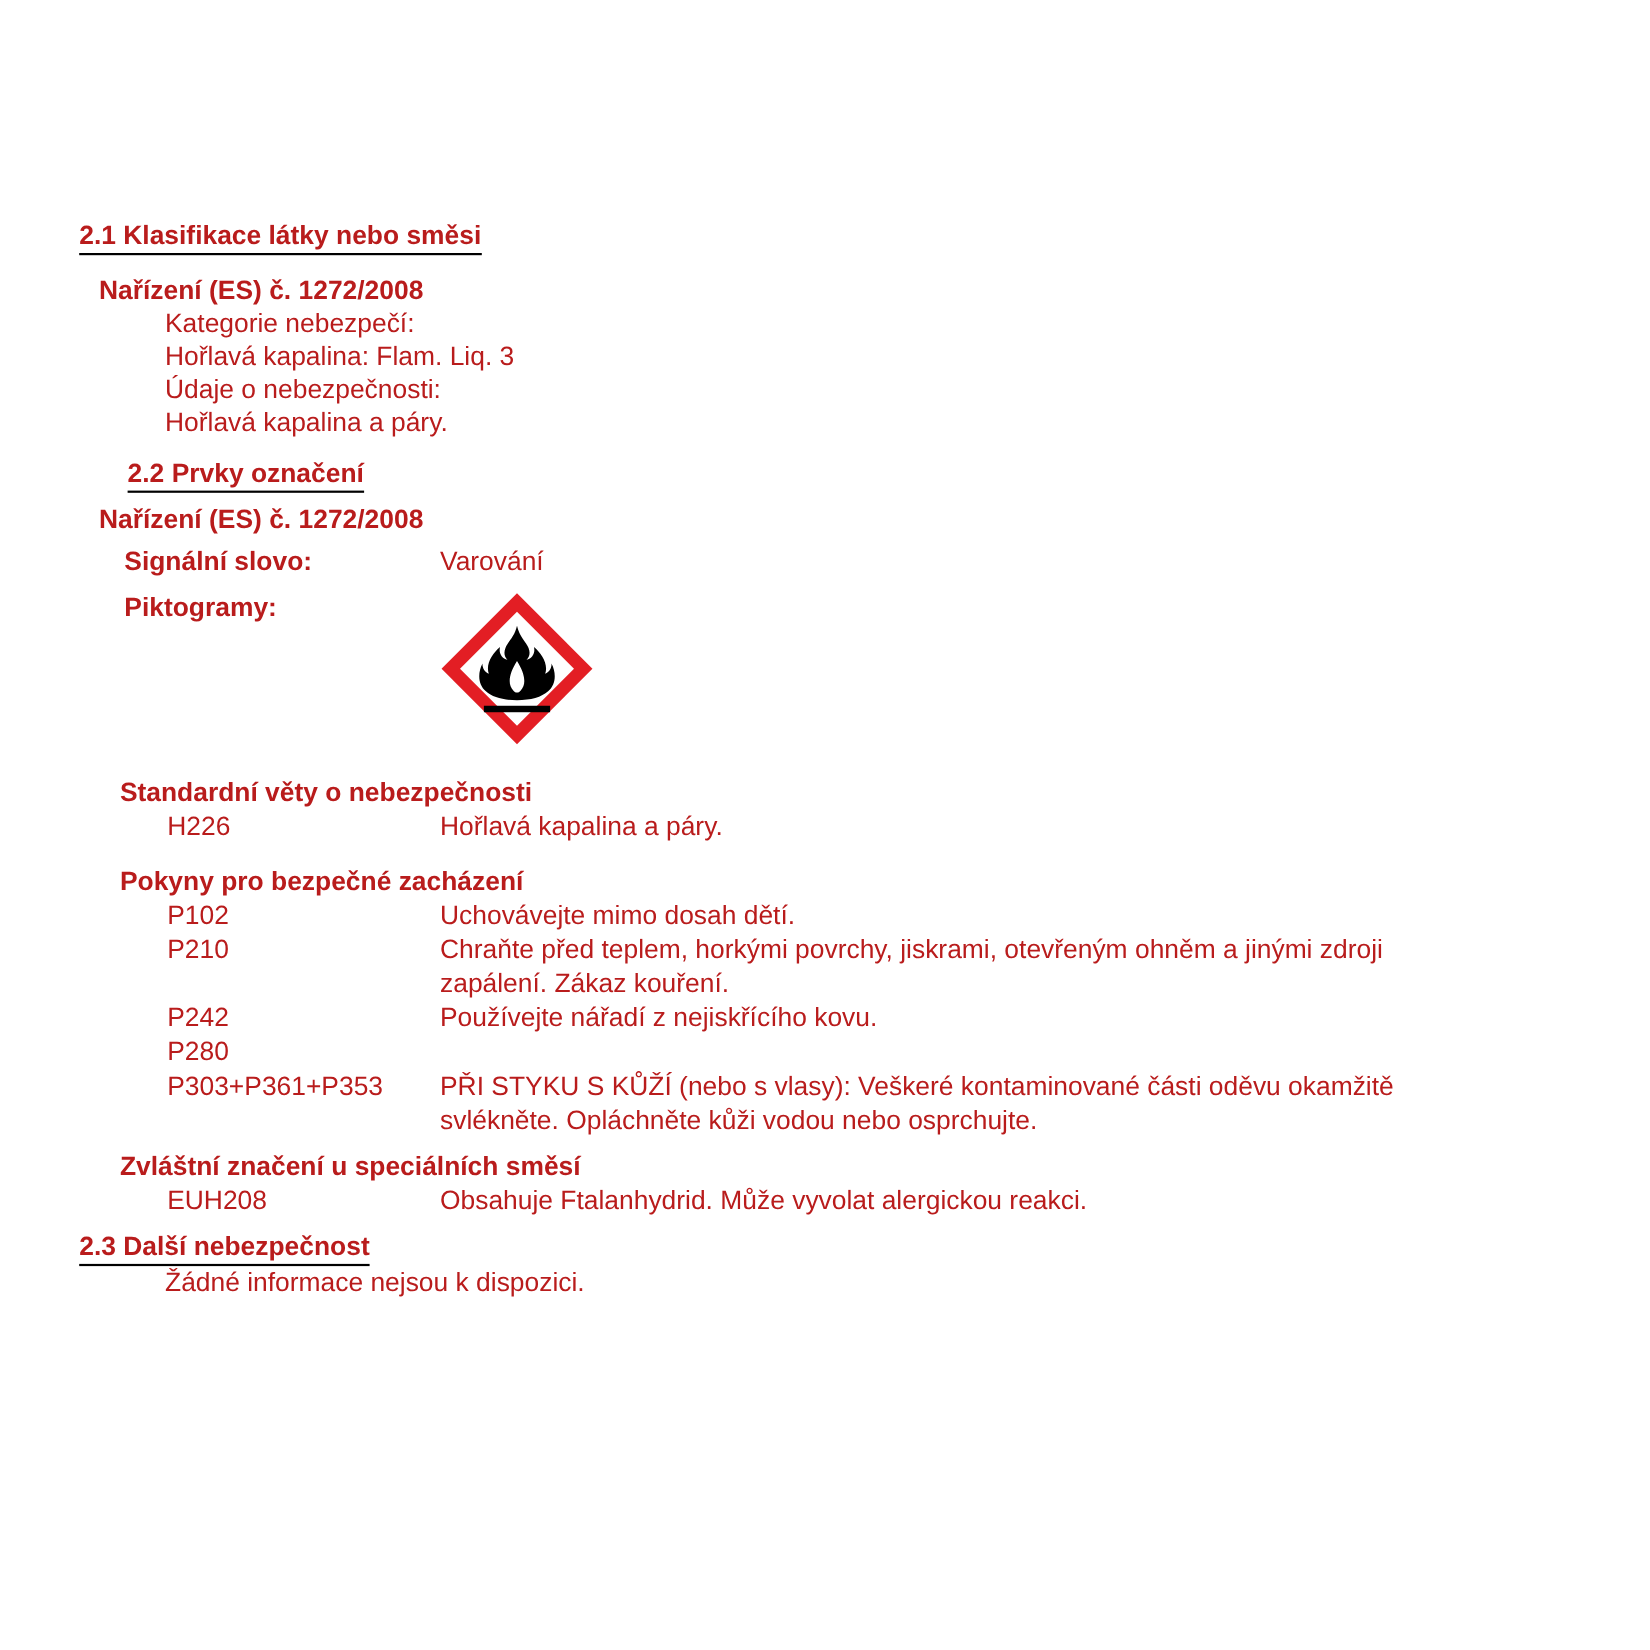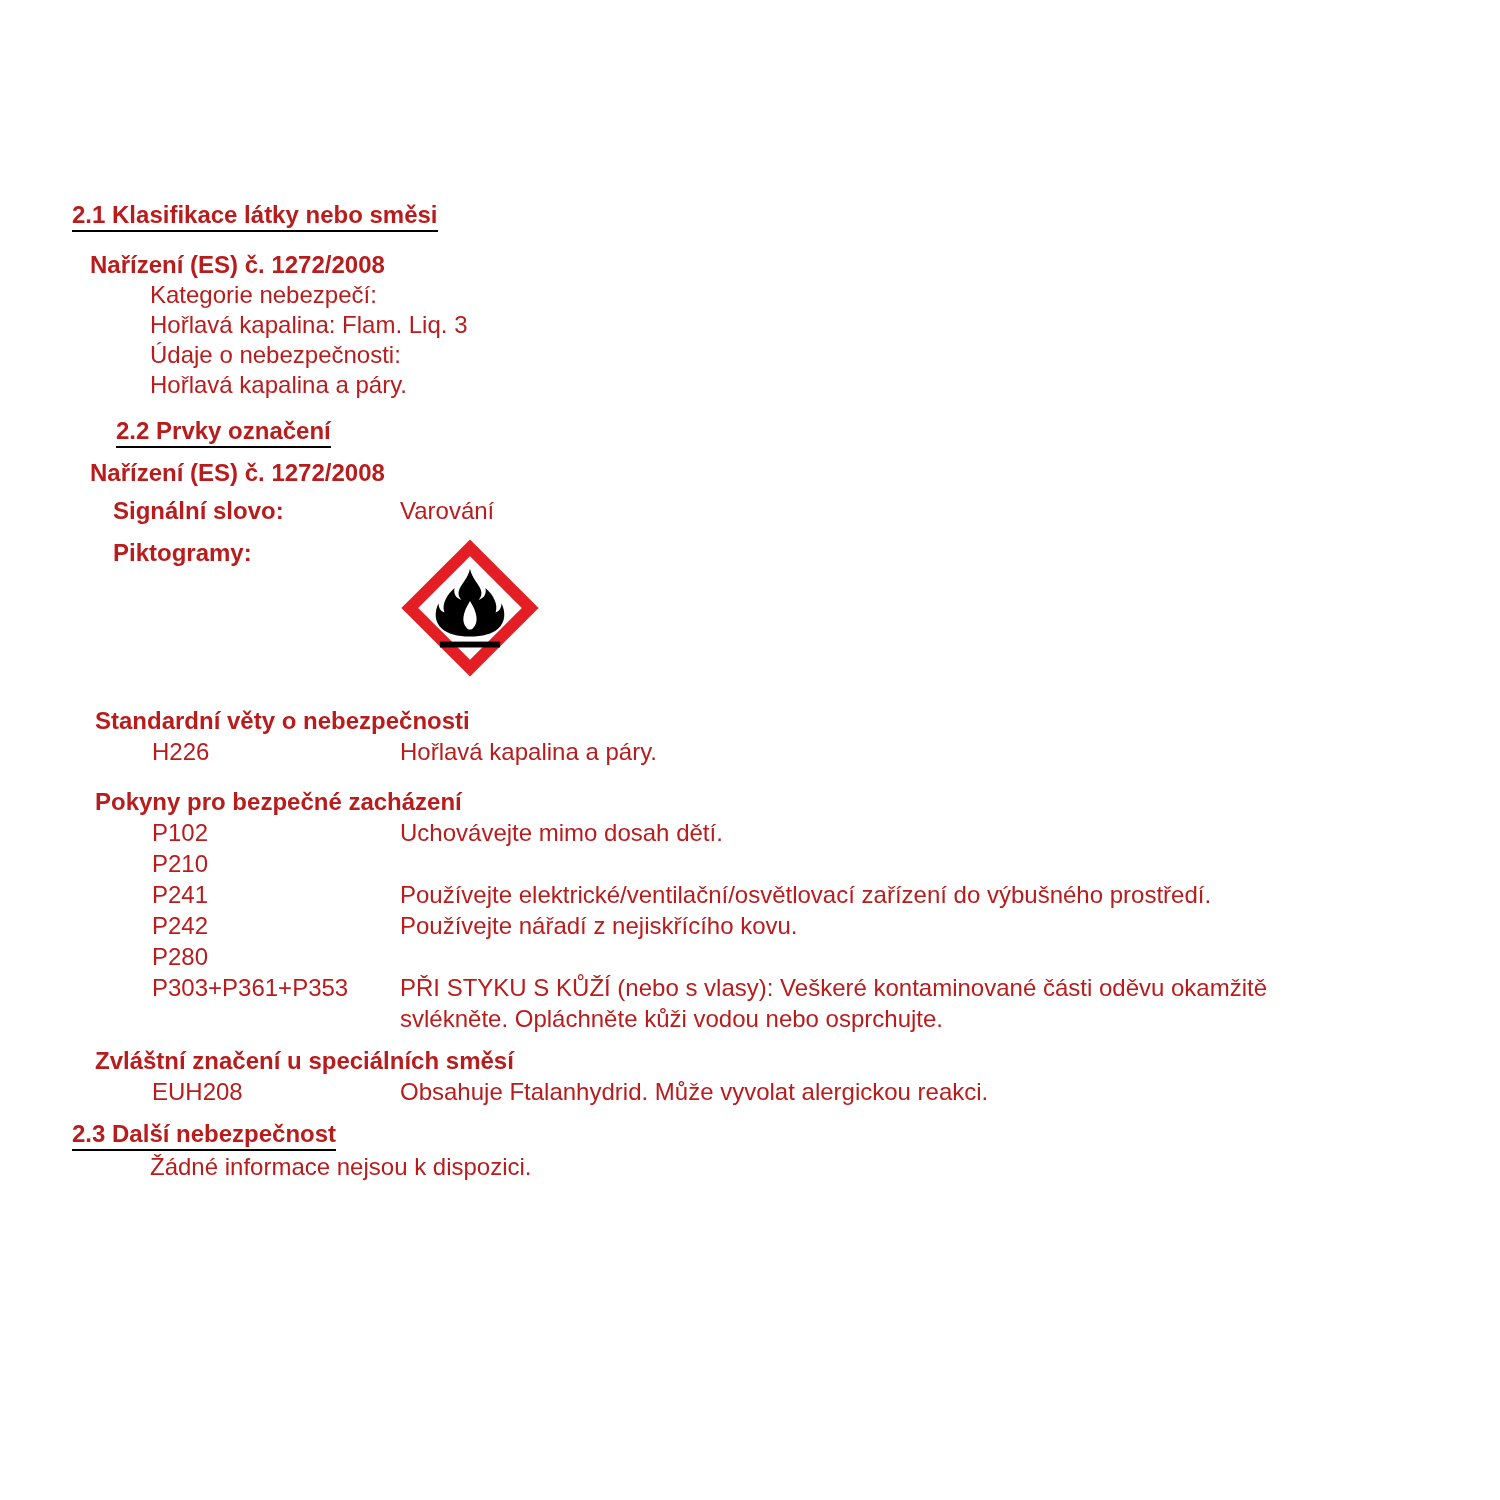--- a/index.html
+++ b/index.html
@@ -50,21 +50,21 @@
     margin-top: 12px;
     height: 140px;
   }
   .picto-row .kv-label {
     font-weight: bold;
     width: 287px;
     flex: 0 0 287px;
   }
   .sub-heading {
     font-weight: bold;
-    margin-left: 23px;
+    margin-left: 37px;
   }
   .mt28 { margin-top: 28px; }
   .mt20 { margin-top: 20px; }
   .mt12 { margin-top: 12px; }
   .code-row {
     display: flex;
     margin-left: 80px;
     line-height: 31px;
   }
   .code-row .code {
@@ -139,24 +139,21 @@
     <span class="text">Hořlavá kapalina a páry.</span>
   </div>
 
   <div class="sub-heading mt20">Pokyny pro bezpečné zacházení</div>
   <div class="code-row">
     <span class="code">P102</span>
     <span class="text">Uchovávejte mimo dosah dětí.</span>
   </div>
   <div class="code-row">
     <span class="code">P210</span>
-  </div>
-  <div class="code-row">
-    <span class="code">P241</span>
-    <span class="text">Používejte elektrické/ventilační/osvětlovací zařízení do výbušného prostředí.</span>
+    <span class="text">Chraňte před teplem, horkými povrchy, jiskrami, otevřeným ohněm a jinými zdroji zapálení. Zákaz kouření.</span>
   </div>
   <div class="code-row">
     <span class="code">P242</span>
     <span class="text">Používejte nářadí z nejiskřícího kovu.</span>
   </div>
   <div class="code-row">
     <span class="code">P280</span>
   </div>
   <div class="code-row">
     <span class="code">P303+P361+P353</span>

